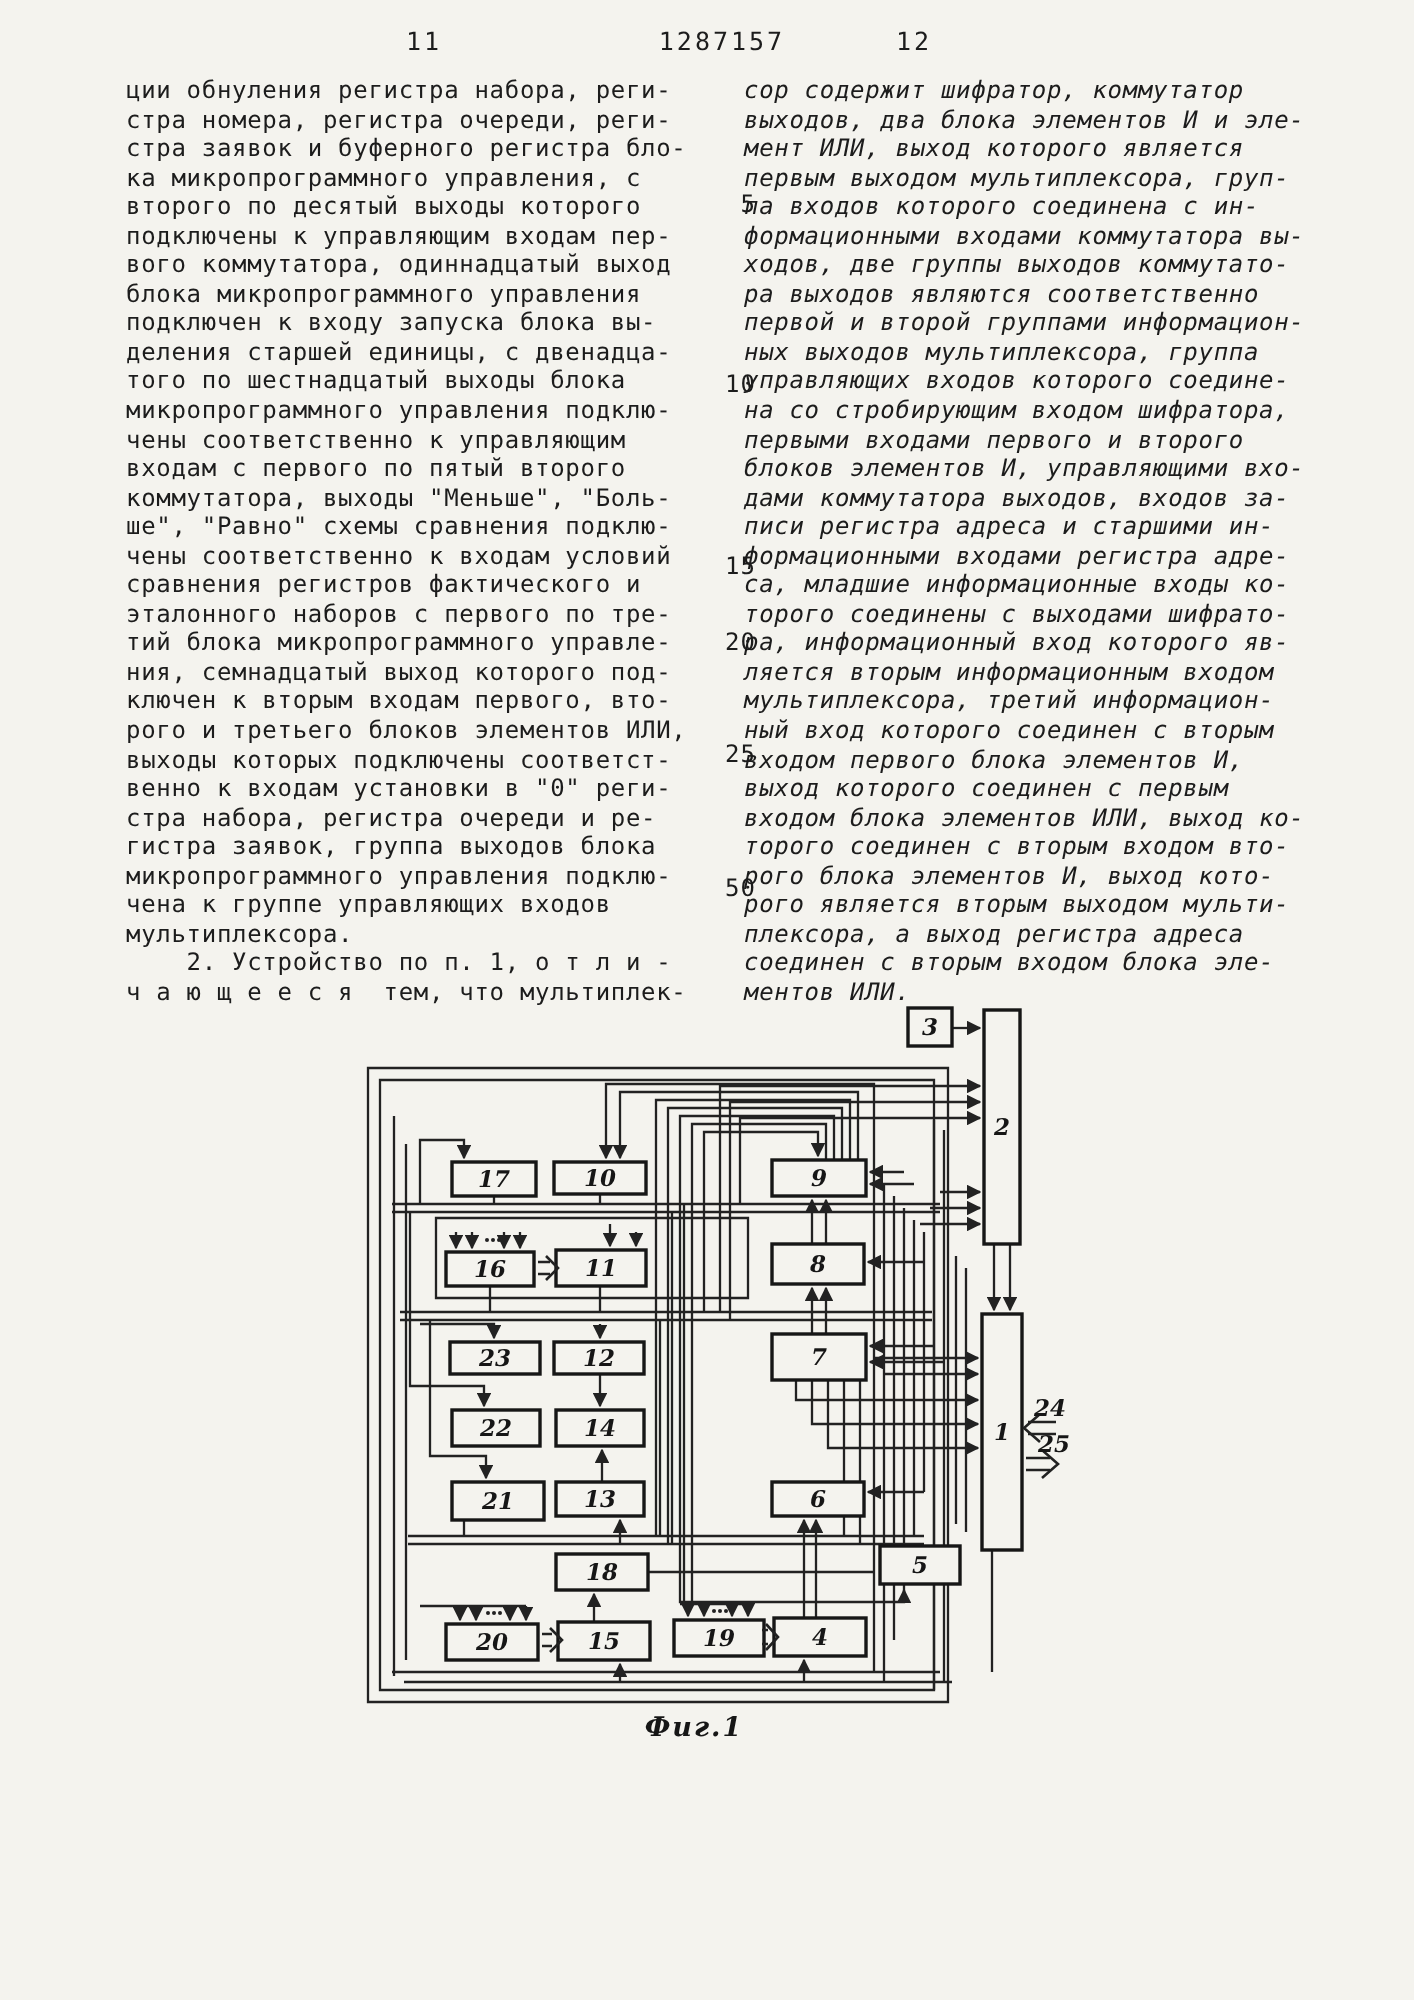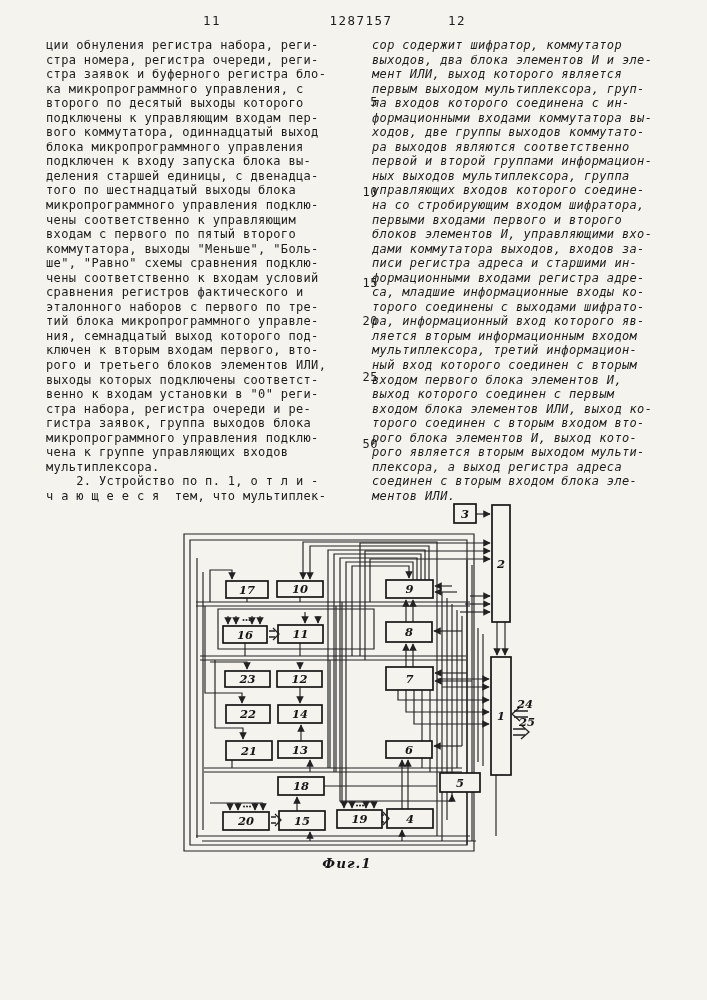--- a/index.html
+++ b/index.html
@@ -9,21 +9,21 @@
     font-family:"DejaVu Sans Mono","Liberation Mono",monospace;
   }
   .hdr{position:absolute;top:13px;font-size:12.5px;letter-spacing:1.5px;}
   #h-left{left:203px;}
   #h-center{left:306px;width:110px;text-align:center;}
   #h-right{left:448px;}
   .col{
     position:absolute;top:38px;font-size:12px;line-height:14.55px;
     letter-spacing:0.35px;white-space:pre;
   }
-  #col-left{left:46px;}
+  #col-left{left:63px;}
   #col-right{left:372px;font-style:italic;}
   .lnum{
     position:absolute;left:350px;width:28px;text-align:right;
     font-size:12px;letter-spacing:0.5px;
   }
   svg{position:absolute;left:0;top:0;}
   .w{stroke:#222;stroke-width:1.15;fill:none;}
   .arr{marker-end:url(#ah);}
   .blk{fill:#f4f3ee;stroke:#161616;stroke-width:1.7;}
   .blabel{

